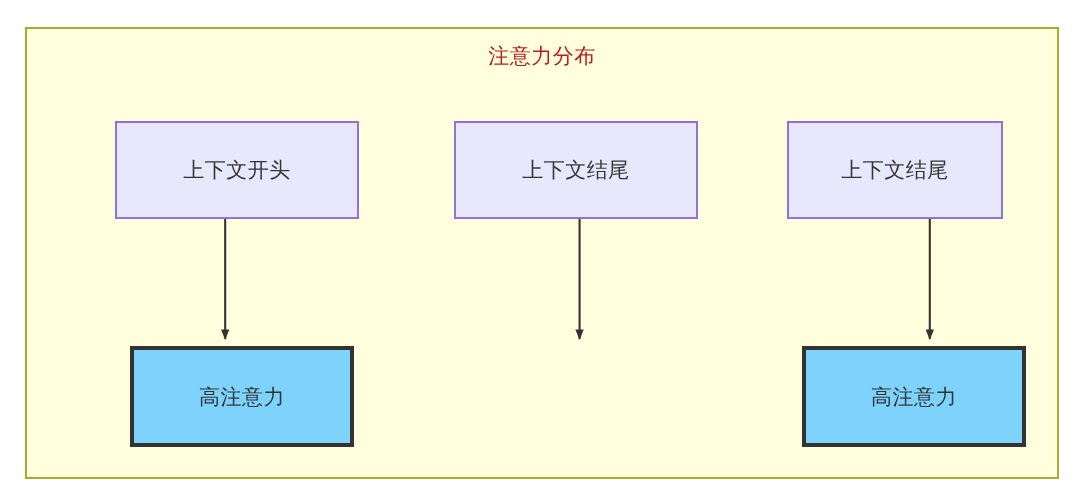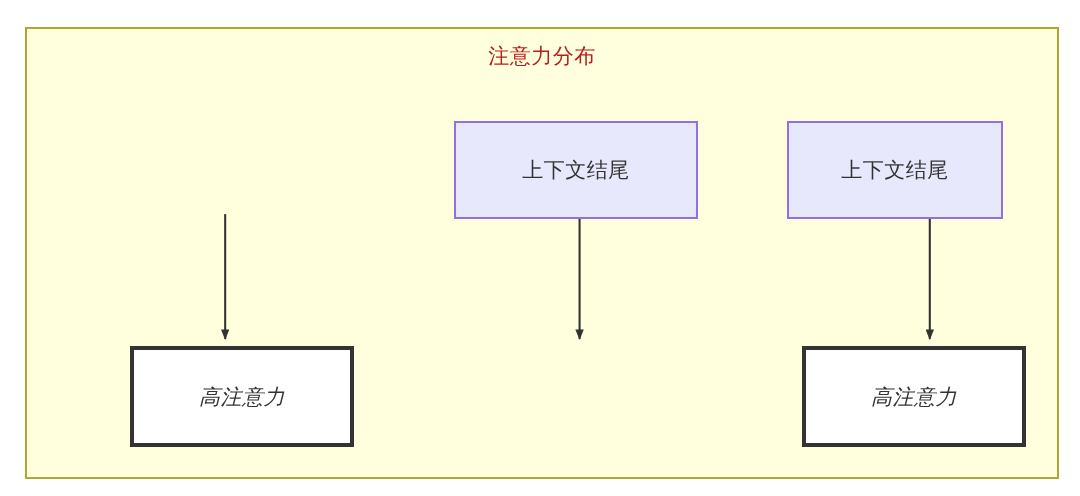--- a/index.html
+++ b/index.html
@@ -62,21 +62,21 @@
     border: 4px solid #333333;
     box-sizing: border-box;
     display: flex;
     align-items: center;
     justify-content: center;
     font-size: 21px;
     color: #333333;
     letter-spacing: 0.5px;
     white-space: nowrap;
   }
-  .fill-green { background: #ffffff; font-style: italic; }
+  .fill-green { background: #7dd3fc; }
   .fill-pink  { background: #fb9a9a; }
 
   
   .col1-top    { left: 88px;  top: 92px;  width: 244px; height: 98px; }
   .col2-top    { left: 427px; top: 92px;  width: 244px; height: 98px; }
   .col3-top    { left: 760px; top: 92px;  width: 216px; height: 98px; }
 
   .col1-bottom { left: 103px; top: 317px; width: 224px; height: 101px; }
   .col2-bottom { left: 440px; top: 317px; width: 224px; height: 101px; }
   .col3-bottom { left: 775px; top: 317px; width: 224px; height: 101px; }
@@ -102,20 +102,23 @@
       <defs>
         <marker id="arrowhead" markerWidth="10" markerHeight="8" refX="9" refY="4" orient="auto" markerUnits="userSpaceOnUse">
           <path d="M0,0 L10,4 L0,8 z" fill="#333333"></path>
         </marker>
       </defs>
       <line x1="189" y1="164" x2="189" y2="283" stroke="#333333" stroke-width="2" marker-end="url(#arrowhead)"></line>
       <line x1="527" y1="164" x2="527" y2="283" stroke="#333333" stroke-width="2" marker-end="url(#arrowhead)"></line>
       <line x1="861" y1="164" x2="861" y2="283" stroke="#333333" stroke-width="2" marker-end="url(#arrowhead)"></line>
     </svg>
 
+    <div class="node-top col1-top">
+      <span>上下文开头</span>
+    </div>
 
     <div class="node-top col2-top">
       <span>上下文结尾</span>
     </div>
 
     <div class="node-top col3-top">
       <span>上下文结尾</span>
     </div>
 
     <div class="node-bottom col1-bottom fill-green">

